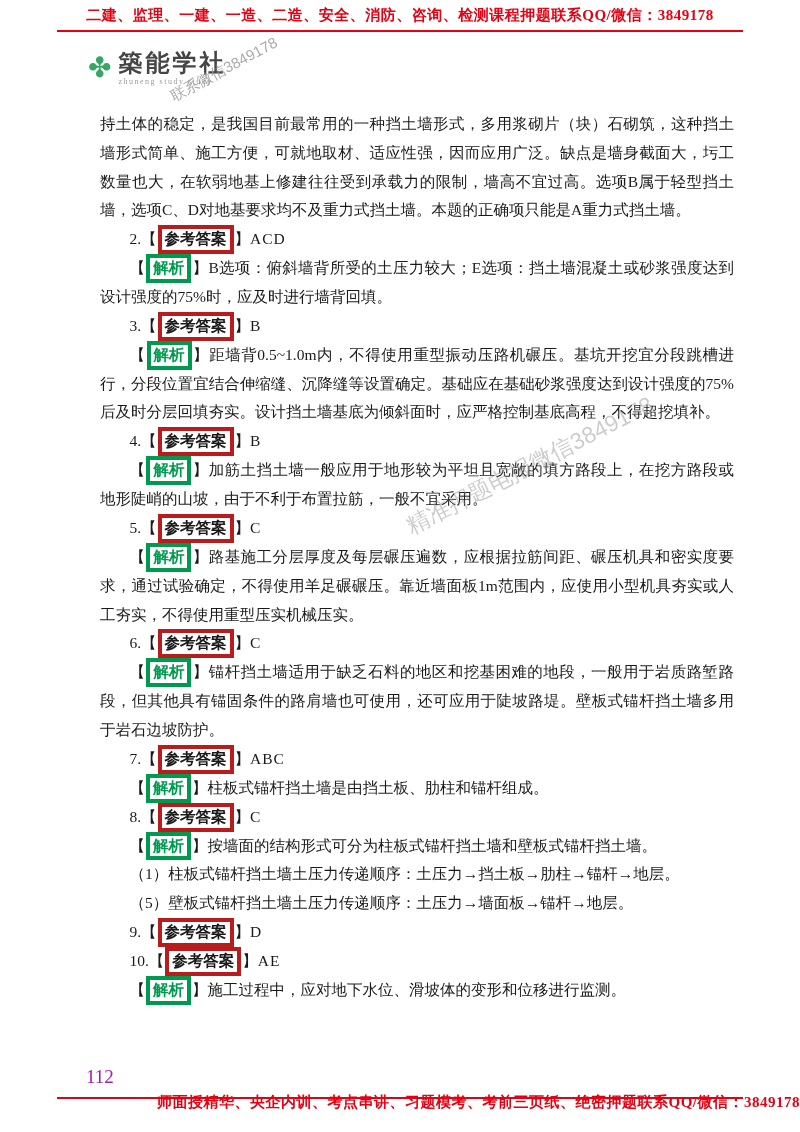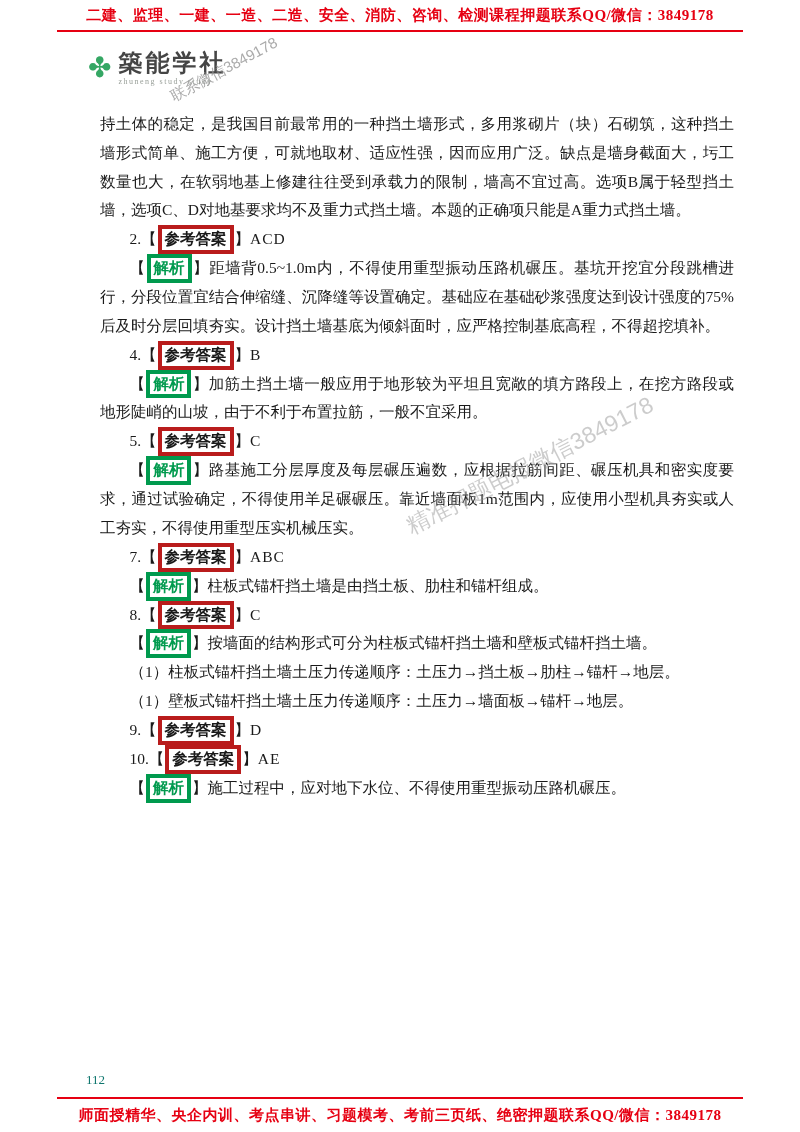--- a/index.html
+++ b/index.html
@@ -7,21 +7,21 @@
     position:relative;width:800px;height:1132px;margin:0 auto;background:#ffffff;
     overflow:hidden;font-family:"Liberation Serif","DejaVu Serif",serif;color:#1a1a1a;
   }
   
   .banner{
     position:absolute;left:0;right:0;text-align:center;
     color:#e60012;font-size:15px;font-weight:bold;letter-spacing:.5px;
     font-family:"Liberation Serif","DejaVu Serif",serif;
   }
   .banner.top{top:6px;}
-  .banner.bottom{bottom:7px;}
+  .banner.bottom{bottom:20px;text-align:right;}
   .rule{position:absolute;left:57px;right:57px;border-top:2px solid #e60012;height:0;}
   .rule.top{top:30px;}
   .rule.bottom{bottom:33px;}
   
   .logo{position:absolute;top:50px;left:88px;display:flex;align-items:center;gap:7px;}
   .logo-icon{font-size:28px;line-height:1;color:#35a764;}
   .logo-title{font-size:24px;font-weight:bold;color:#454545;letter-spacing:3px;line-height:1.1;}
   .logo-sub{font-size:8px;color:#9aa09a;letter-spacing:1.5px;margin-top:1px;}
   
   .wm{position:absolute;color:#8f8f8f;pointer-events:none;white-space:nowrap;
@@ -35,21 +35,21 @@
   }
   .content p{margin:0;padding:0;}
   .indent{text-indent:1.9em;}
   .tag{
     display:inline-block;border:4px solid #b91c1c;padding:0 3px;line-height:1.35;
     font-weight:bold;margin:0 1px;text-indent:0;
   }
   .tag.green{border-color:#009a4e;color:#009a4e;}
   .answer-value{letter-spacing:1px;}
   
-  .page-num{position:absolute;left:86px;bottom:44px;font-size:13px;color:#0f766e;margin-top:8px;}
+  .page-num{position:absolute;left:86px;bottom:44px;font-size:19px;color:#a21caf;margin-top:8px;}
 </style>
 </head>
 <body>
 
 <div class="page">
 
   <div class="banner top">二建、监理、一建、一造、二造、安全、消防、咨询、检测课程押题联系QQ/微信：3849178</div>
   <div class="rule top"></div>
 
   <div class="logo">
@@ -59,56 +59,62 @@
       <div class="logo-sub">zhuneng study study</div>
     </span>
   </div>
 
   <div class="content">
 
     <p>持土体的稳定，是我国目前最常用的一种挡土墙形式，多用浆砌片（块）石砌筑，这种挡土墙形式简单、施工方便，可就地取材、适应性强，因而应用广泛。缺点是墙身截面大，圬工数量也大，在软弱地基上修建往往受到承载力的限制，墙高不宜过高。选项B属于轻型挡土墙，选项C、D对地基要求均不及重力式挡土墙。本题的正确项只能是A重力式挡土墙。</p>
 
     <div>
       <p class="indent"><span>2.</span><span>【</span><span class="tag">参考答案</span><span>】</span><span class="answer-value">ACD</span></p>
+      <p class="indent"><span>【</span><span class="tag green">解析</span><span>】</span><span>B选项：俯斜墙背所受的土压力较大；E选项：挡土墙混凝土或砂浆强度达到设计强度的75%时，应及时进行墙背回填。</span></p>
     </div>
 
     <div>
+      <p class="indent"><span>3.</span><span>【</span><span class="tag">参考答案</span><span>】</span><span class="answer-value">B</span></p>
       <p class="indent"><span>【</span><span class="tag green">解析</span><span>】</span><span>距墙背0.5~1.0m内，不得使用重型振动压路机碾压。基坑开挖宜分段跳槽进行，分段位置宜结合伸缩缝、沉降缝等设置确定。基础应在基础砂浆强度达到设计强度的75%后及时分层回填夯实。设计挡土墙基底为倾斜面时，应严格控制基底高程，不得超挖填补。</span></p>
     </div>
 
     <div>
       <p class="indent"><span>4.</span><span>【</span><span class="tag">参考答案</span><span>】</span><span class="answer-value">B</span></p>
       <p class="indent"><span>【</span><span class="tag green">解析</span><span>】</span><span>加筋土挡土墙一般应用于地形较为平坦且宽敞的填方路段上，在挖方路段或地形陡峭的山坡，由于不利于布置拉筋，一般不宜采用。</span></p>
     </div>
 
     <div>
       <p class="indent"><span>5.</span><span>【</span><span class="tag">参考答案</span><span>】</span><span class="answer-value">C</span></p>
       <p class="indent"><span>【</span><span class="tag green">解析</span><span>】</span><span>路基施工分层厚度及每层碾压遍数，应根据拉筋间距、碾压机具和密实度要求，通过试验确定，不得使用羊足碾碾压。靠近墙面板1m范围内，应使用小型机具夯实或人工夯实，不得使用重型压实机械压实。</span></p>
     </div>
 
+    <div>
+      <p class="indent"><span>6.</span><span>【</span><span class="tag">参考答案</span><span>】</span><span class="answer-value">C</span></p>
+      <p class="indent"><span>【</span><span class="tag green">解析</span><span>】</span><span>锚杆挡土墙适用于缺乏石料的地区和挖基困难的地段，一般用于岩质路堑路段，但其他具有锚固条件的路肩墙也可使用，还可应用于陡坡路堤。壁板式锚杆挡土墙多用于岩石边坡防护。</span></p>
+    </div>
 
     <div>
       <p class="indent"><span>7.</span><span>【</span><span class="tag">参考答案</span><span>】</span><span class="answer-value">ABC</span></p>
       <p class="indent"><span>【</span><span class="tag green">解析</span><span>】</span><span>柱板式锚杆挡土墙是由挡土板、肋柱和锚杆组成。</span></p>
     </div>
 
     <div>
       <p class="indent"><span>8.</span><span>【</span><span class="tag">参考答案</span><span>】</span><span class="answer-value">C</span></p>
       <p class="indent"><span>【</span><span class="tag green">解析</span><span>】</span><span>按墙面的结构形式可分为柱板式锚杆挡土墙和壁板式锚杆挡土墙。</span></p>
       <p class="indent">（1）柱板式锚杆挡土墙土压力传递顺序：土压力→挡土板→肋柱→锚杆→地层。</p>
-      <p class="indent">（1）壁板式锚杆挡土墙土压力传递顺序：土压力→墙面板→锚杆→地层。</p>
+      <p class="indent">（5）壁板式锚杆挡土墙土压力传递顺序：土压力→墙面板→锚杆→地层。</p>
     </div>
 
     <div>
       <p class="indent"><span>9.</span><span>【</span><span class="tag">参考答案</span><span>】</span><span class="answer-value">D</span></p>
     </div>
 
     <div>
       <p class="indent"><span>10.</span><span>【</span><span class="tag">参考答案</span><span>】</span><span class="answer-value">AE</span></p>
-      <p class="indent"><span>【</span><span class="tag green">解析</span><span>】</span><span>施工过程中，应对地下水位、不得使用重型振动压路机碾压。</span></p>
+      <p class="indent"><span>【</span><span class="tag green">解析</span><span>】</span><span>施工过程中，应对地下水位、滑坡体的变形和位移进行监测。</span></p>
     </div>
 
   </div>
 
   <div class="wm wm-top">联系微信3849178</div>
   <div class="wm wm-mid">精准押题电报微信3849178</div>
 
   <div class="page-num">112</div>
   <div class="rule bottom"></div>
   <div class="banner bottom">师面授精华、央企内训、考点串讲、习题模考、考前三页纸、绝密押题联系QQ/微信：3849178</div>

